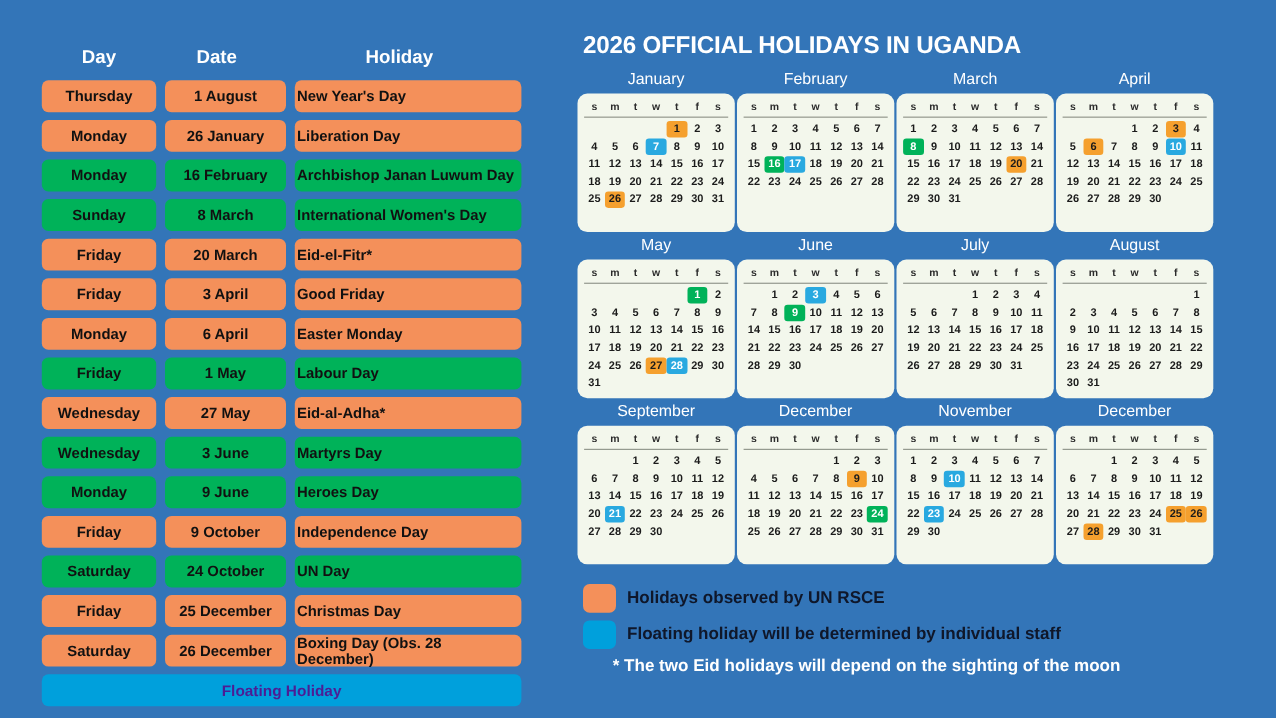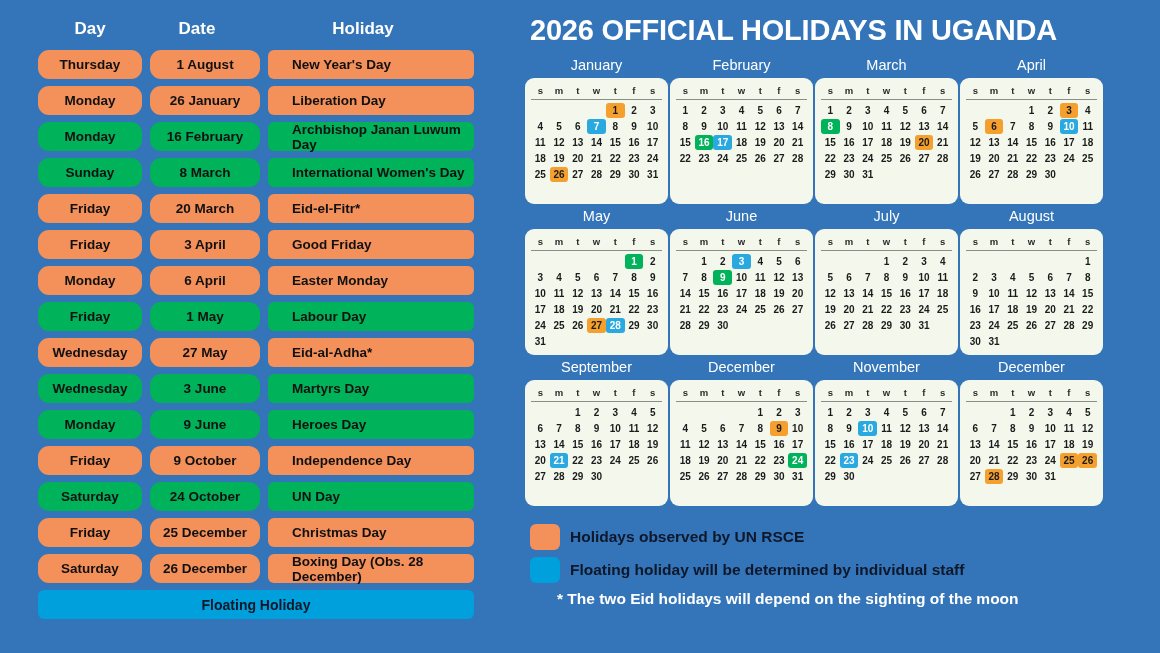--- a/index.html
+++ b/index.html
@@ -10,53 +10,53 @@
     overflow: hidden;
   }
   #root { position: relative; width: 1160px; height: 653px; }
 
   
   #table-panel {
     position: absolute; left: 0; top: 0; width: 512px; height: 653px;
   }
   #table-head {
     display: flex; padding: 0 38px 0 38px;
-    height: 34px; align-items: center; margin-top: 12px;
+    height: 34px; align-items: center; margin-top: 35px;
   }
   #table-head .th {
     color: #ffffff; font-weight: bold; font-size: 17px; text-align: center;
   }
   .col-day  { width: 104px; flex: 0 0 104px; }
   .col-date { width: 110px; flex: 0 0 110px; }
   .col-hol  { flex: 1 1 auto; }
   #table-head .col-hol { text-align: center; }
 
   #table-rows { padding: 0 38px; margin-top: 4px; }
   .trow { display: flex; gap: 8px; margin-bottom: 7px; height: 29px; }
   .cell {
     border-radius: 6px; display: flex; align-items: center;
     color: #111111; font-weight: bold; font-size: 13.5px;
     height: 29px;
   }
-  .cell.center { justify-content: center; border-radius: 11px; }
-  .cell.left { justify-content: flex-start; padding-left: 24px; }
+  .cell.center { justify-content: center; }
+  .cell.left { justify-content: flex-start; padding-left: 2px; }
   .c-orange { background: #f4905a; }
   .c-green  { background: #00b259; }
 
   .floating-row {
     margin: 0 38px; height: 29px; border-radius: 6px;
     background: #00a0dc; display: flex; align-items: center;
-    justify-content: center; color: #0f172a; font-weight: bold; font-size: 14px;
+    justify-content: center; color: #4c1d95; font-weight: bold; font-size: 14px;
   }
 
   
   #cal-panel { position: absolute; left: 512px; top: 0; width: 648px; height: 653px; }
   #title {
-    color: #ffffff; font-weight: bold; font-size: 29px;
-    letter-spacing: -0.2px; padding: 14px 0 0 18px;
+    color: #ffffff; font-weight: bold; font-size: 22px;
+    letter-spacing: -0.2px; padding: 28px 0 0 18px;
   }
 
   .months-grid {
     display: grid; grid-template-columns: repeat(4, 143px);
     column-gap: 2px; row-gap: 0px; padding-left: 13px; margin-top: 6px;
   }
   .month-block { width: 143px; }
   .month-name {
     text-align: center; color: #ffffff; font-size: 14.5px; font-weight: normal;
     padding: 4px 0 5px 0;

